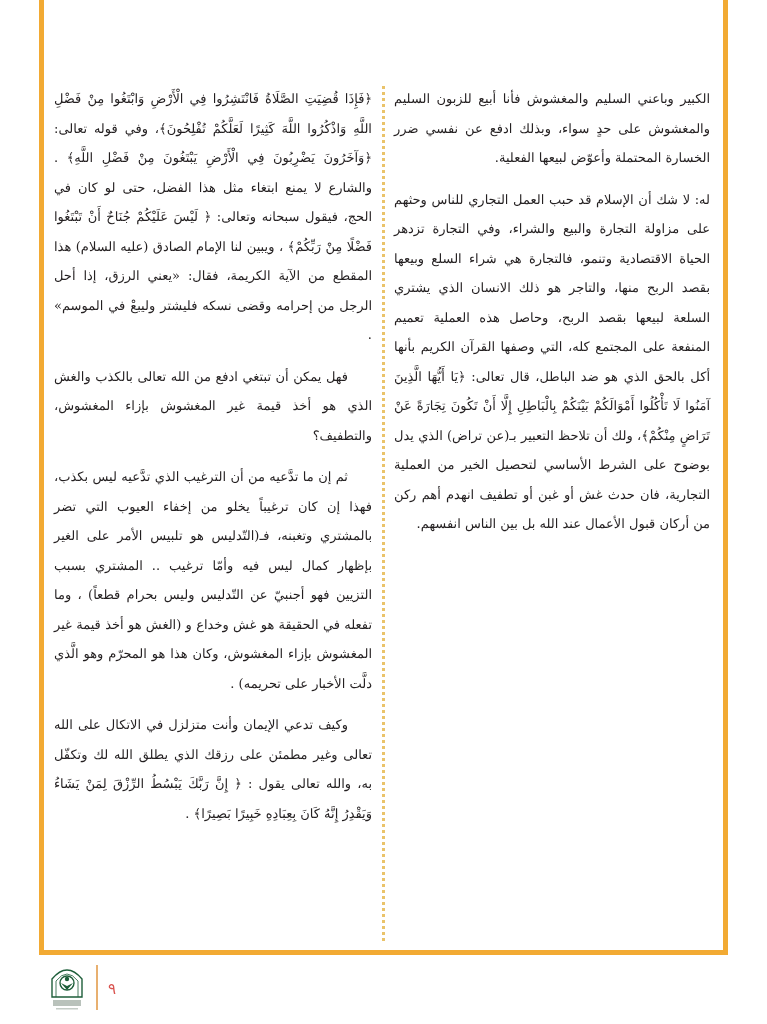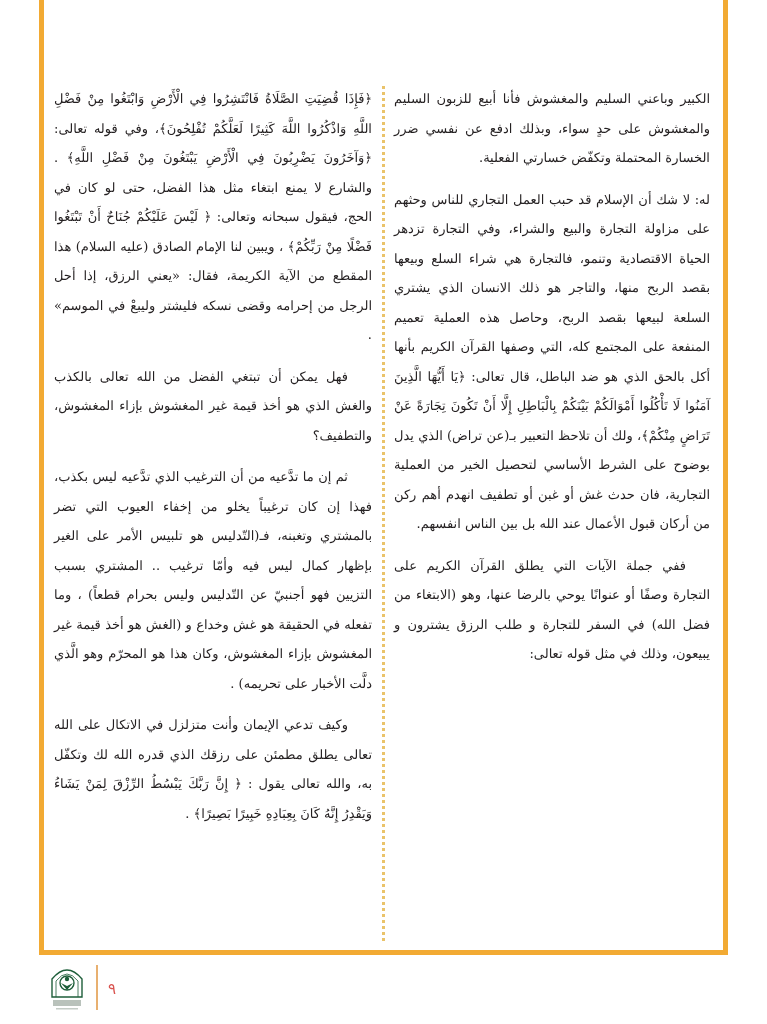--- a/index.html
+++ b/index.html
@@ -21,32 +21,31 @@
                 background: #E8B070; }
   .page-num { position: absolute; left: 108px; top: 980px; font-size: 15px;
               color: #D9534F; font-family: "DejaVu Sans", sans-serif; direction: rtl; }
 </style>
 </head>
 <body>
 
 <div class="frame"></div>
 
 <div class="col col-right">
-  <p>الكبير وباعني السليم والمغشوش فأنا أبيع للزبون السليم والمغشوش على حدٍ سواء، وبذلك ادفع عن نفسي ضرر الخسارة المحتملة وتكفّض خسارتي الفعلية.</p>
+  <p>الكبير وباعني السليم والمغشوش فأنا أبيع للزبون السليم والمغشوش على حدٍ سواء، وبذلك ادفع عن نفسي ضرر الخسارة المحتملة وأعوّض لبيعها الفعلية.</p>
   <p>له: لا شك أن الإسلام قد حبب العمل التجاري للناس وحثهم على مزاولة التجارة والبيع والشراء، وفي التجارة تزدهر الحياة الاقتصادية وتنمو، فالتجارة هي شراء السلع وبيعها بقصد الربح منها، والتاجر هو ذلك الانسان الذي يشتري السلعة لبيعها بقصد الربح، وحاصل هذه العملية تعميم المنفعة على المجتمع كله، التي وصفها القرآن الكريم بأنها أكل بالحق الذي هو ضد الباطل، قال تعالى: ﴿يَا أَيُّهَا الَّذِينَ آمَنُوا لَا تَأْكُلُوا أَمْوَالَكُمْ بَيْنَكُمْ بِالْبَاطِلِ إِلَّا أَنْ تَكُونَ تِجَارَةً عَنْ تَرَاضٍ مِنْكُمْ﴾، ولك أن تلاحظ التعبير بـ(عن تراض) الذي يدل بوضوح على الشرط الأساسي لتحصيل الخير من العملية التجارية، فان حدث غش أو غبن أو تطفيف انهدم أهم ركن من أركان قبول الأعمال عند الله بل بين الناس انفسهم.</p>
-  <p class="indent">ففي جملة الآيات التي يطلق القرآن الكريم على التجارة وصفًا أو عنوانًا يوحي بالرضا عنها، وهو (الابتغاء من فضل الله) في السفر للتجارة و طلب الرزق يشترون و يبيعون، وذلك في مثل قوله تعالى:</p>
 </div>
 
 <div class="divider"></div>
 
 <div class="col col-left">
   <p>﴿فَإِذَا قُضِيَتِ الصَّلَاةُ فَانْتَشِرُوا فِي الْأَرْضِ وَابْتَغُوا مِنْ فَضْلِ اللَّهِ وَاذْكُرُوا اللَّهَ كَثِيرًا لَعَلَّكُمْ تُفْلِحُونَ﴾، وفي قوله تعالى: ﴿وَآخَرُونَ يَضْرِبُونَ فِي الْأَرْضِ يَبْتَغُونَ مِنْ فَضْلِ اللَّهِ﴾ . والشارع لا يمنع ابتغاء مثل هذا الفضل، حتى لو كان في الحج، فيقول سبحانه وتعالى: ﴿ لَيْسَ عَلَيْكُمْ جُنَاحٌ أَنْ تَبْتَغُوا فَضْلًا مِنْ رَبِّكُمْ﴾ ، ويبين لنا الإمام الصادق (عليه السلام) هذا المقطع من الآية الكريمة، فقال: «يعني الرزق، إذا أحل الرجل من إحرامه وقضى نسكه فليشتر وليبعْ في الموسم» .</p>
-  <p class="indent">فهل يمكن أن تبتغي الفضل من الله تعالى بالكذب والغش الذي هو أخذ قيمة غير المغشوش بإزاء المغشوش، والتطفيف؟</p>
+  <p class="indent">فهل يمكن أن تبتغي ادفع من الله تعالى بالكذب والغش الذي هو أخذ قيمة غير المغشوش بإزاء المغشوش، والتطفيف؟</p>
   <p class="indent">ثم إن ما تدَّعيه من أن الترغيب الذي تدَّعيه ليس بكذب، فهذا إن كان ترغيباً يخلو من إخفاء العيوب التي تضر بالمشتري وتغبنه، فـ(التّدليس هو تلبيس الأمر على الغير بإظهار كمال ليس فيه وأمّا ترغيب .. المشتري بسبب التزيين فهو أجنبيّ عن التّدليس وليس بحرام قطعاً) ، وما تفعله في الحقيقة هو غش وخداع و (الغش هو أخذ قيمة غير المغشوش بإزاء المغشوش، وكان هذا هو المحرّم وهو الَّذي دلَّت الأخبار على تحريمه) .</p>
-  <p class="indent">وكيف تدعي الإيمان وأنت متزلزل في الاتكال على الله تعالى يطلق مطمئن على رزقك الذي قدره الله لك وتكفّل به، والله تعالى يقول : ﴿ إِنَّ رَبَّكَ يَبْسُطُ الرِّزْقَ لِمَنْ يَشَاءُ وَيَقْدِرُ إِنَّهُ كَانَ بِعِبَادِهِ خَبِيرًا بَصِيرًا﴾ .</p>
+  <p class="indent">وكيف تدعي الإيمان وأنت متزلزل في الاتكال على الله تعالى وغير مطمئن على رزقك الذي يطلق الله لك وتكفّل به، والله تعالى يقول : ﴿ إِنَّ رَبَّكَ يَبْسُطُ الرِّزْقَ لِمَنْ يَشَاءُ وَيَقْدِرُ إِنَّهُ كَانَ بِعِبَادِهِ خَبِيرًا بَصِيرًا﴾ .</p>
 </div>
 
 <div class="footer-logo">
   <svg width="38" height="50" viewBox="0 0 38 50">
     <path d="M4 34 V16 Q19 -2 34 16 V34 Z" fill="none" stroke="#1E5E3A" stroke-width="1.4"></path>
     <path d="M8 34 V18 Q19 4 30 18 V34" fill="none" stroke="#1E5E3A" stroke-width="0.8"></path>
     <circle cx="19" cy="20" r="7" fill="none" stroke="#1E5E3A" stroke-width="1.4"></circle>
     <path d="M13 20 L19 27 L25 20 L19 23 Z" fill="#1E5E3A"></path>
     <circle cx="19" cy="16" r="2.2" fill="#1E5E3A"></circle>
     <rect x="5" y="37" width="28" height="6" fill="#8A9A8E" opacity="0.6"></rect>

